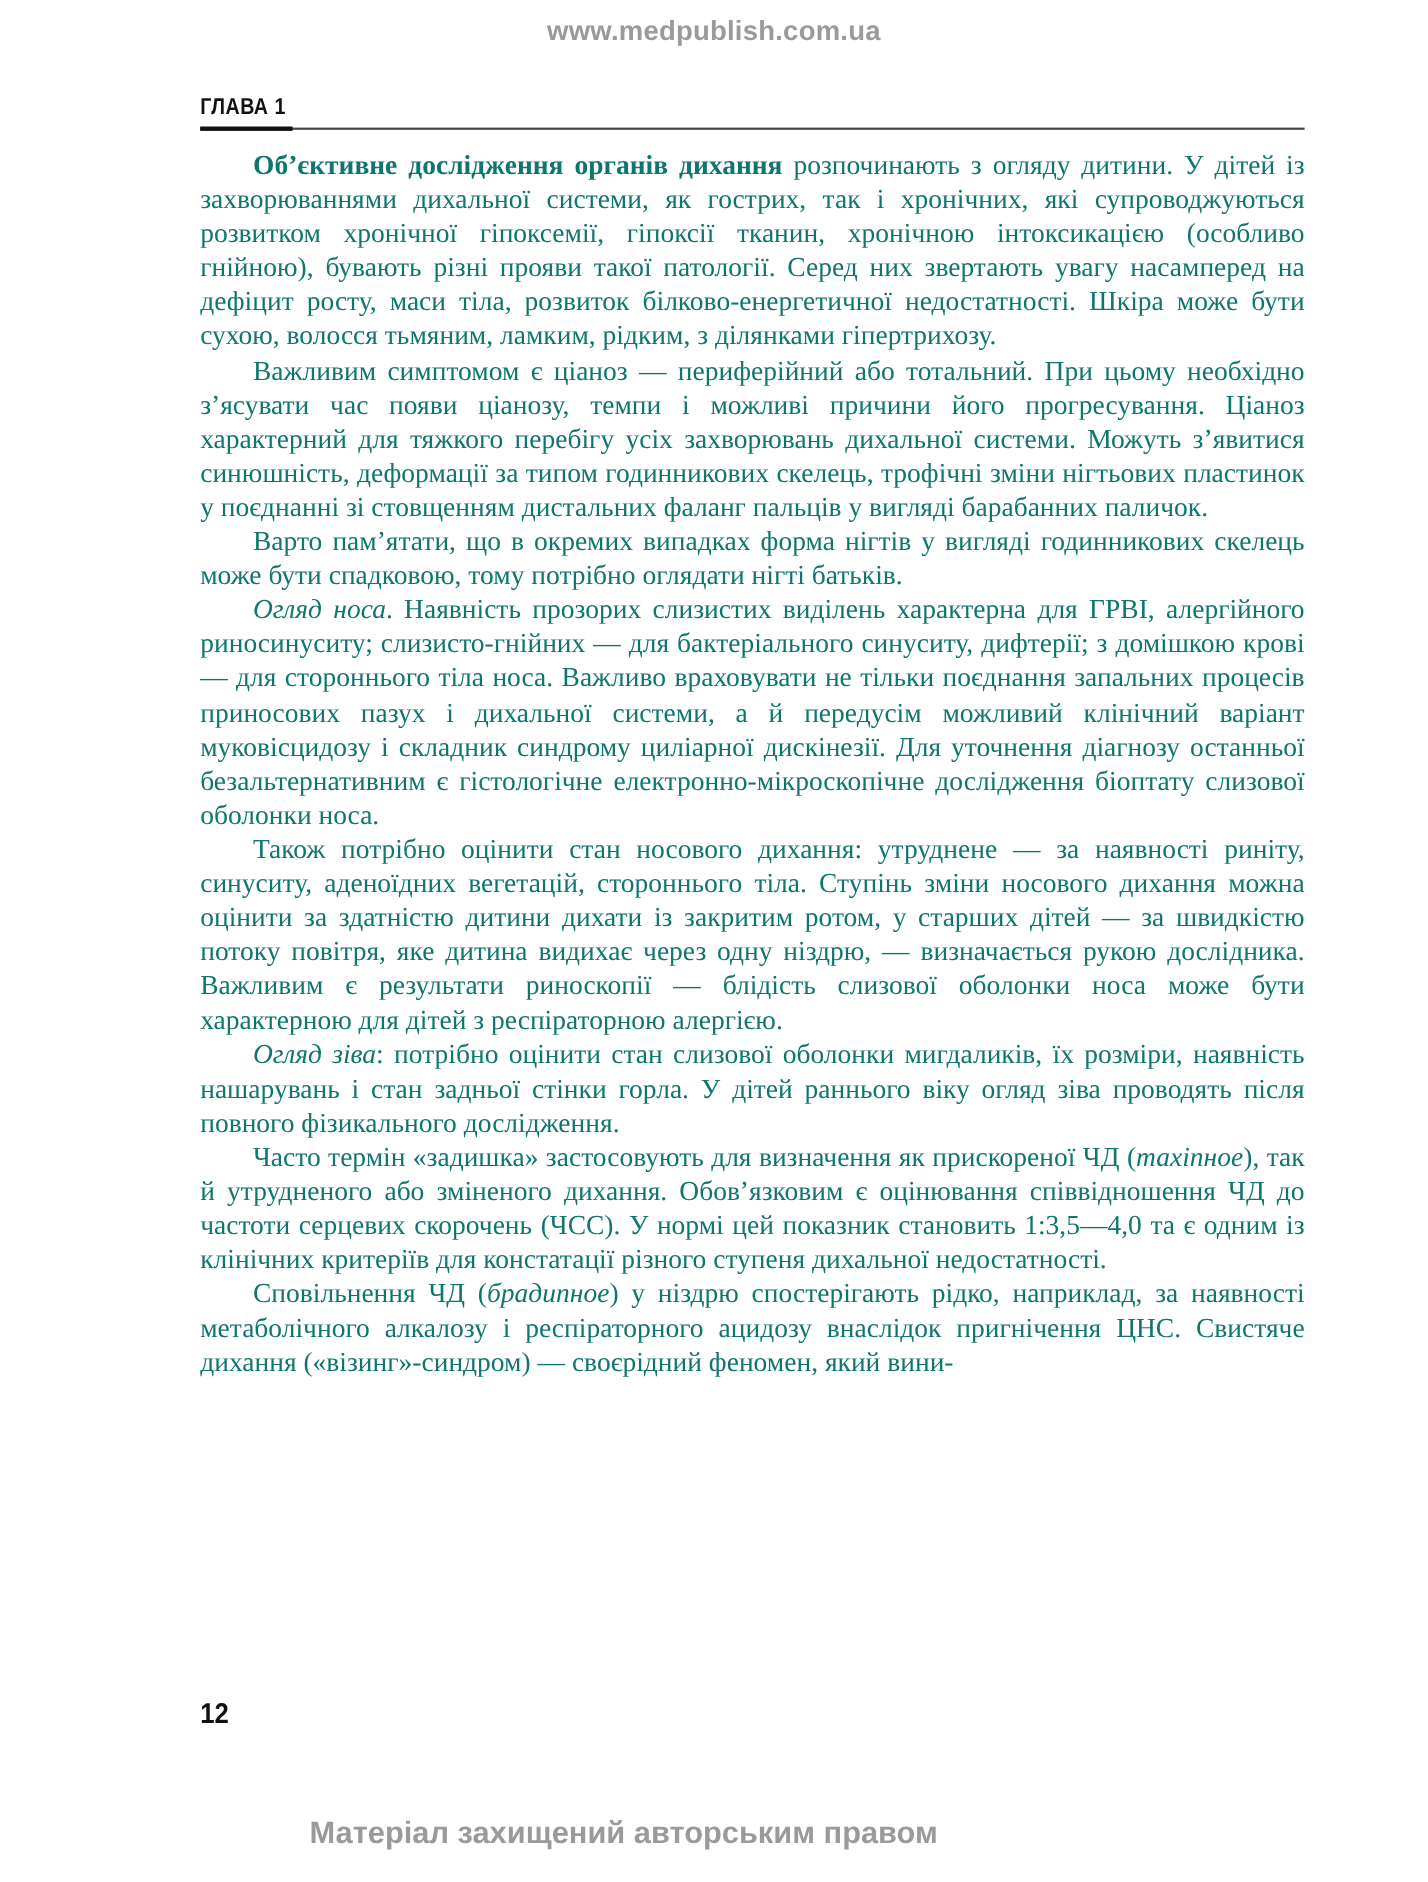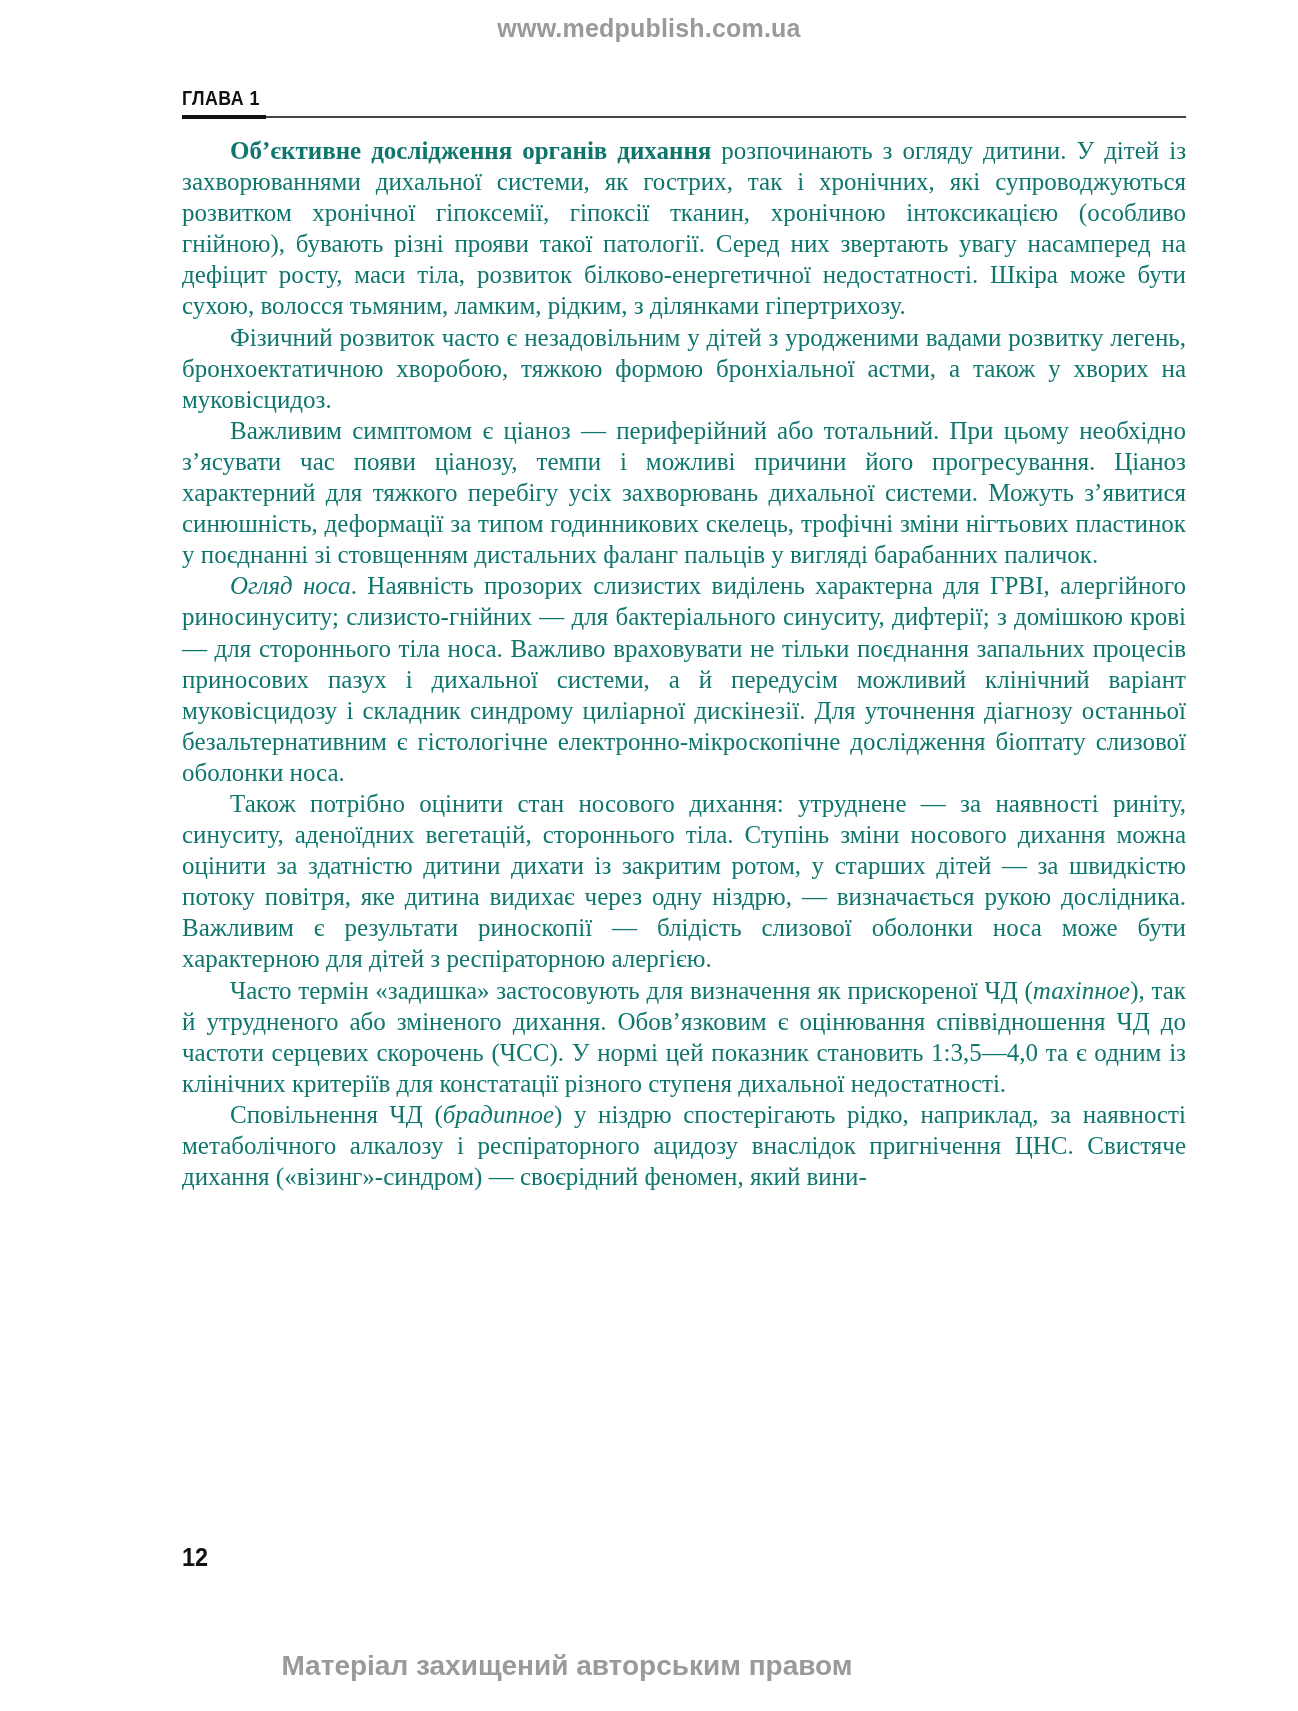--- a/index.html
+++ b/index.html
@@ -44,23 +44,24 @@
 <div class="watermark-top">www.medpublish.com.ua</div>
 
 <div class="chapter-header">
   <div class="chapter-label">ГЛАВА 1</div>
   <div class="rule-thin"></div>
   <div class="rule-thick"></div>
 </div>
 
 <div class="page-body">
   <p><b>Об’єктивне дослідження органів дихання</b><span> розпочинають з огляду дитини. У дітей із захворюваннями дихальної системи, як гострих, так і хронічних, які супроводжуються розвитком хронічної гіпоксемії, гіпоксії тканин, хронічною інтоксикацією (особливо гнійною), бувають різні прояви такої патології. Серед них звертають увагу насамперед на дефіцит росту, маси тіла, розвиток білково-енергетичної недостатності. Шкіра може бути сухою, волосся тьмяним, ламким, рідким, з ділянками гіпертрихозу.</span></p>
-  <p>Фізичний розвиток часто є незадовільним у дітей з уродженими вадами розвитку легень, бронхоектатичною хворобою, тяжкою формою бронхіальної астми, а також у хворих на муковісцидоз.</p>
   <p>Важливим симптомом є ціаноз — периферійний або тотальний. При цьому необхідно з’ясувати час появи ціанозу, темпи і можливі причини його прогресування. Ціаноз характерний для тяжкого перебігу усіх захворювань дихальної системи. Можуть з’явитися синюшність, деформації за типом годинникових скелець, трофічні зміни нігтьових пластинок у поєднанні зі стовщенням дистальних фаланг пальців у вигляді барабанних паличок.</p>
+  <p>Варто пам’ятати, що в окремих випадках форма нігтів у вигляді годинникових скелець може бути спадковою, тому потрібно оглядати нігті батьків.</p>
   <p><i>Огляд носа</i><span>. Наявність прозорих слизистих виділень характерна для ГРВІ, алергійного риносинуситу; слизисто-гнійних — для бактеріального синуситу, дифтерії; з домішкою крові — для стороннього тіла носа. Важливо враховувати не тільки поєднання запальних процесів приносових пазух і дихальної системи, а й передусім можливий клінічний варіант муковісцидозу і складник синдрому циліарної дискінезії. Для уточнення діагнозу останньої безальтернативним є гістологічне електронно-мікроскопічне дослідження біоптату слизової оболонки носа.</span></p>
   <p>Також потрібно оцінити стан носового дихання: утруднене — за наявності риніту, синуситу, аденоїдних вегетацій, стороннього тіла. Ступінь зміни носового дихання можна оцінити за здатністю дитини дихати із закритим ротом, у старших дітей — за швидкістю потоку повітря, яке дитина видихає через одну ніздрю, — визначається рукою дослідника. Важливим є результати риноскопії — блідість слизової оболонки носа може бути характерною для дітей з респіраторною алергією.</p>
+  <p><i>Огляд зіва</i><span>: потрібно оцінити стан слизової оболонки мигдаликів, їх розміри, наявність нашарувань і стан задньої стінки горла. У дітей раннього віку огляд зіва проводять після повного фізикального дослідження.</span></p>
   <p><span>Часто термін «задишка» застосовують для визначення як прискореної ЧД (</span><i>тахіпное</i><span>), так й утрудненого або зміненого дихання. Обов’язковим є оцінювання співвідношення ЧД до частоти серцевих скорочень (ЧСС). У нормі цей показник становить 1:3,5—4,0 та є одним із клінічних критеріїв для констатації різного ступеня дихальної недостатності.</span></p>
   <p><span>Сповільнення ЧД (</span><i>брадипное</i><span>) у ніздрю спостерігають рідко, наприклад, за наявності метаболічного алкалозу і респіраторного ацидозу внаслідок пригнічення ЦНС. Свистяче дихання («візинг»-синдром) — своєрідний феномен, який вини-</span></p>
 </div>
 
 <div class="page-number">12</div>
 
 <div class="watermark-bottom">Матеріал захищений авторським правом</div>
 
 </body></html>

